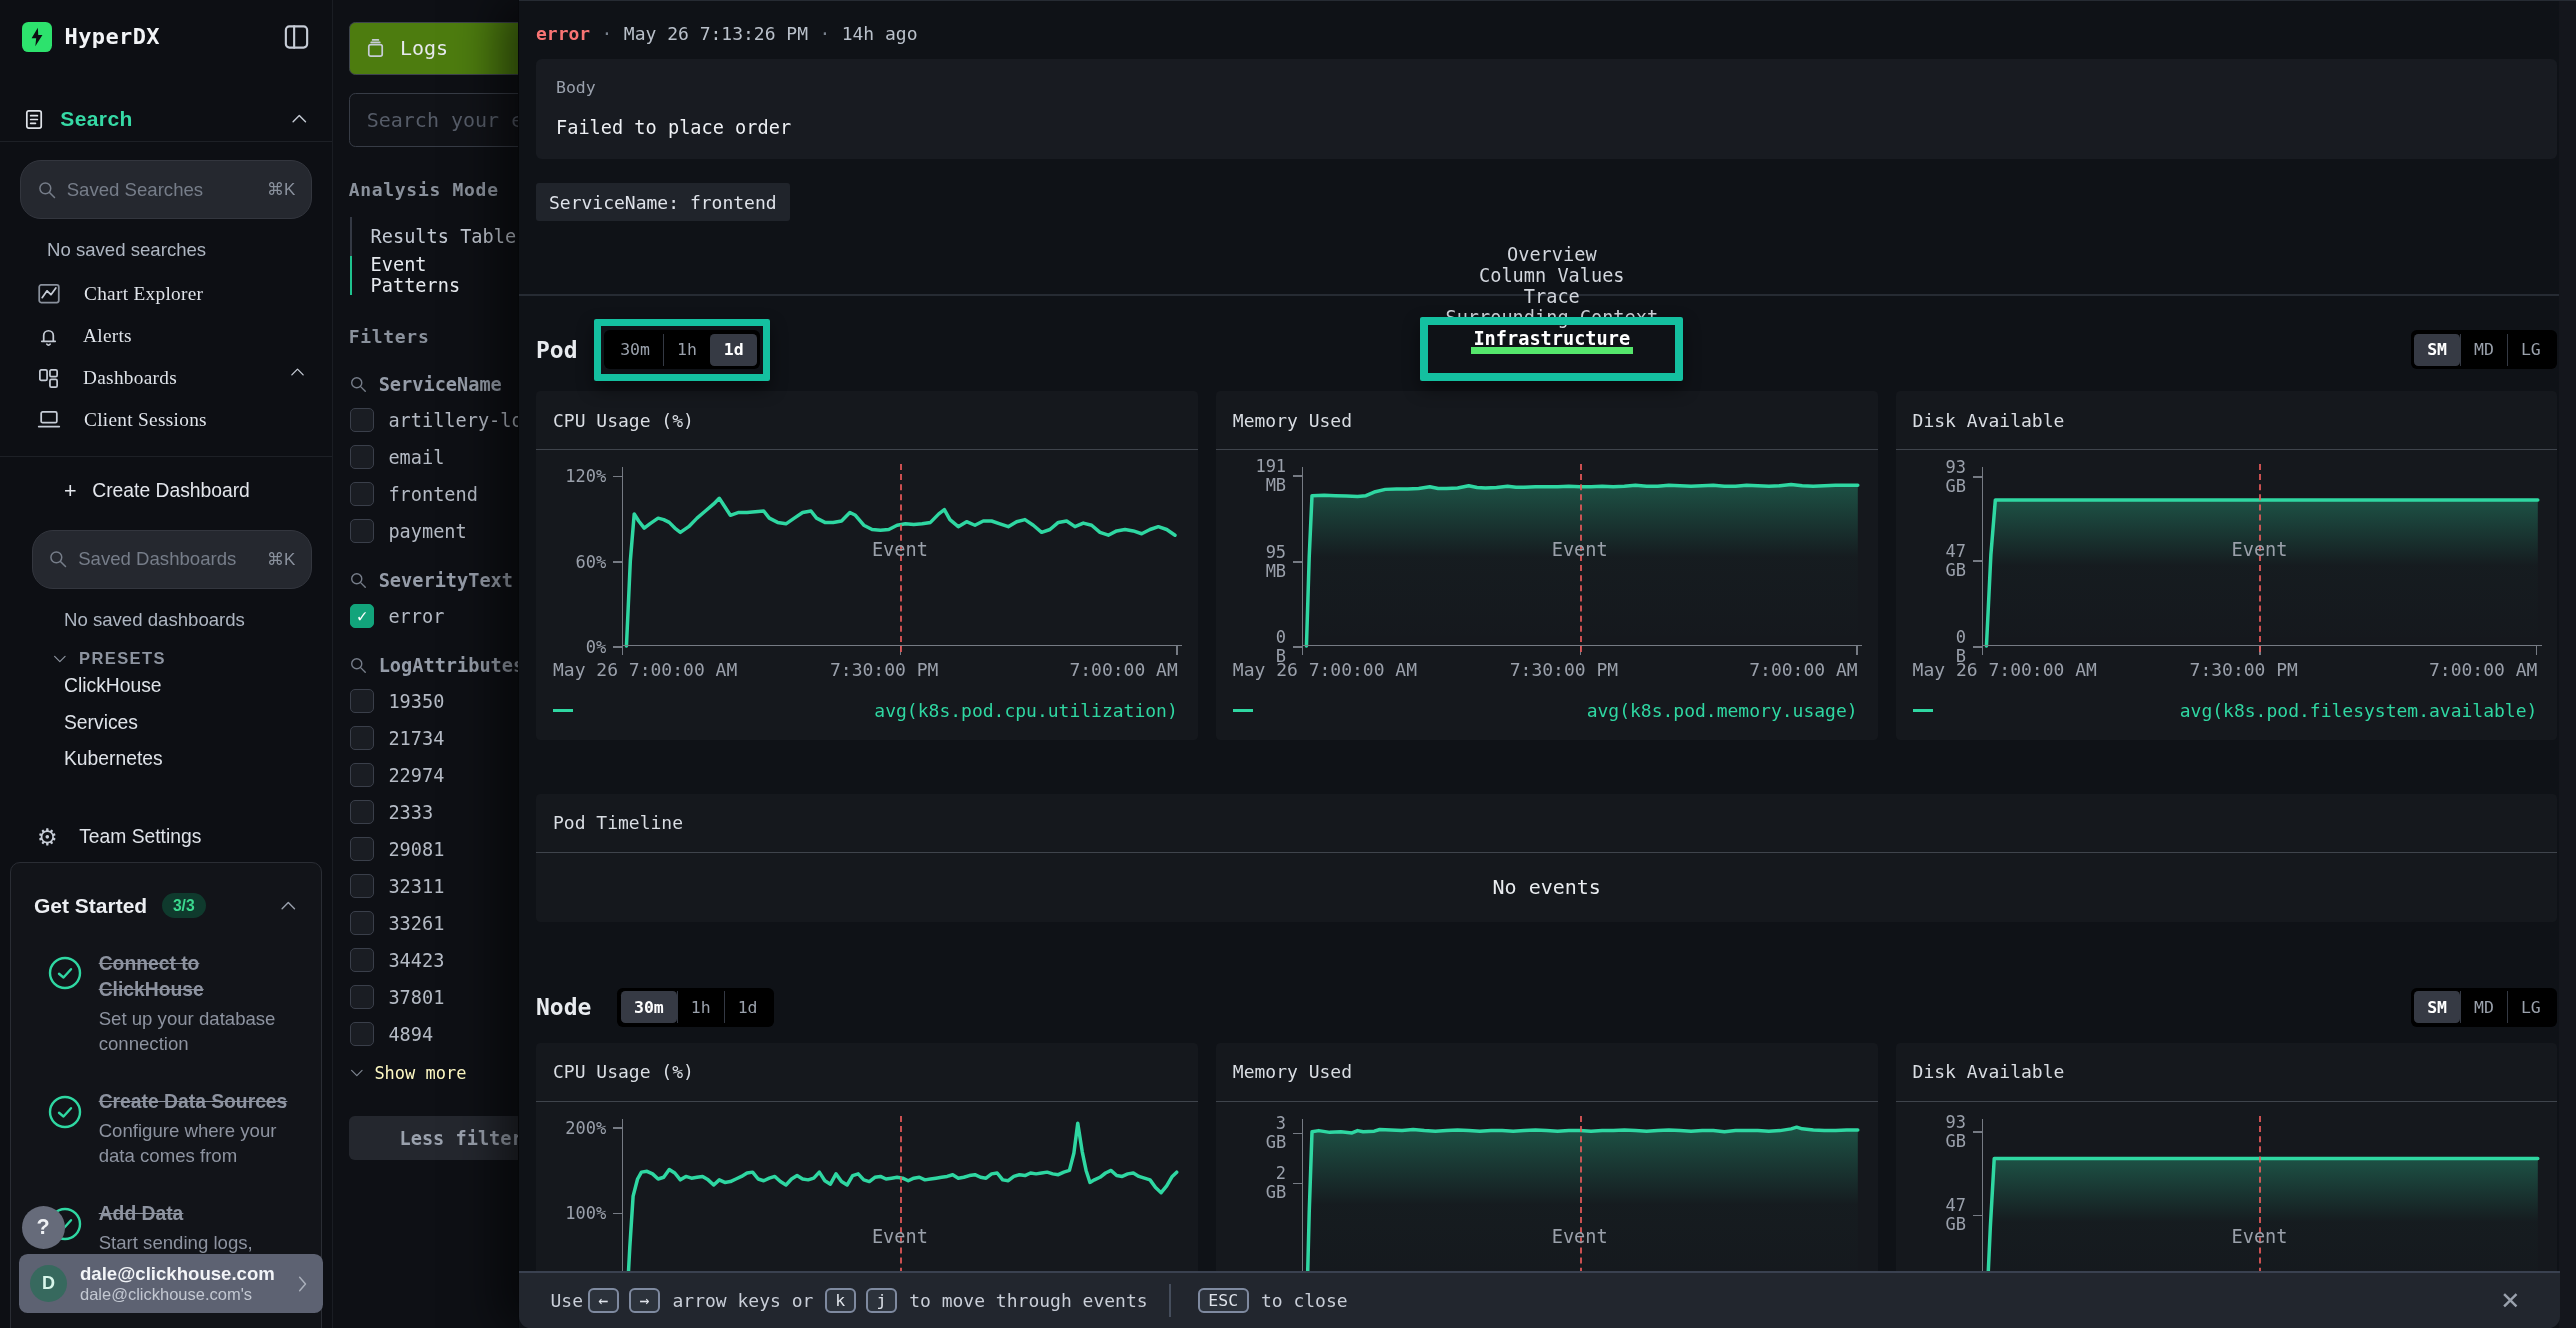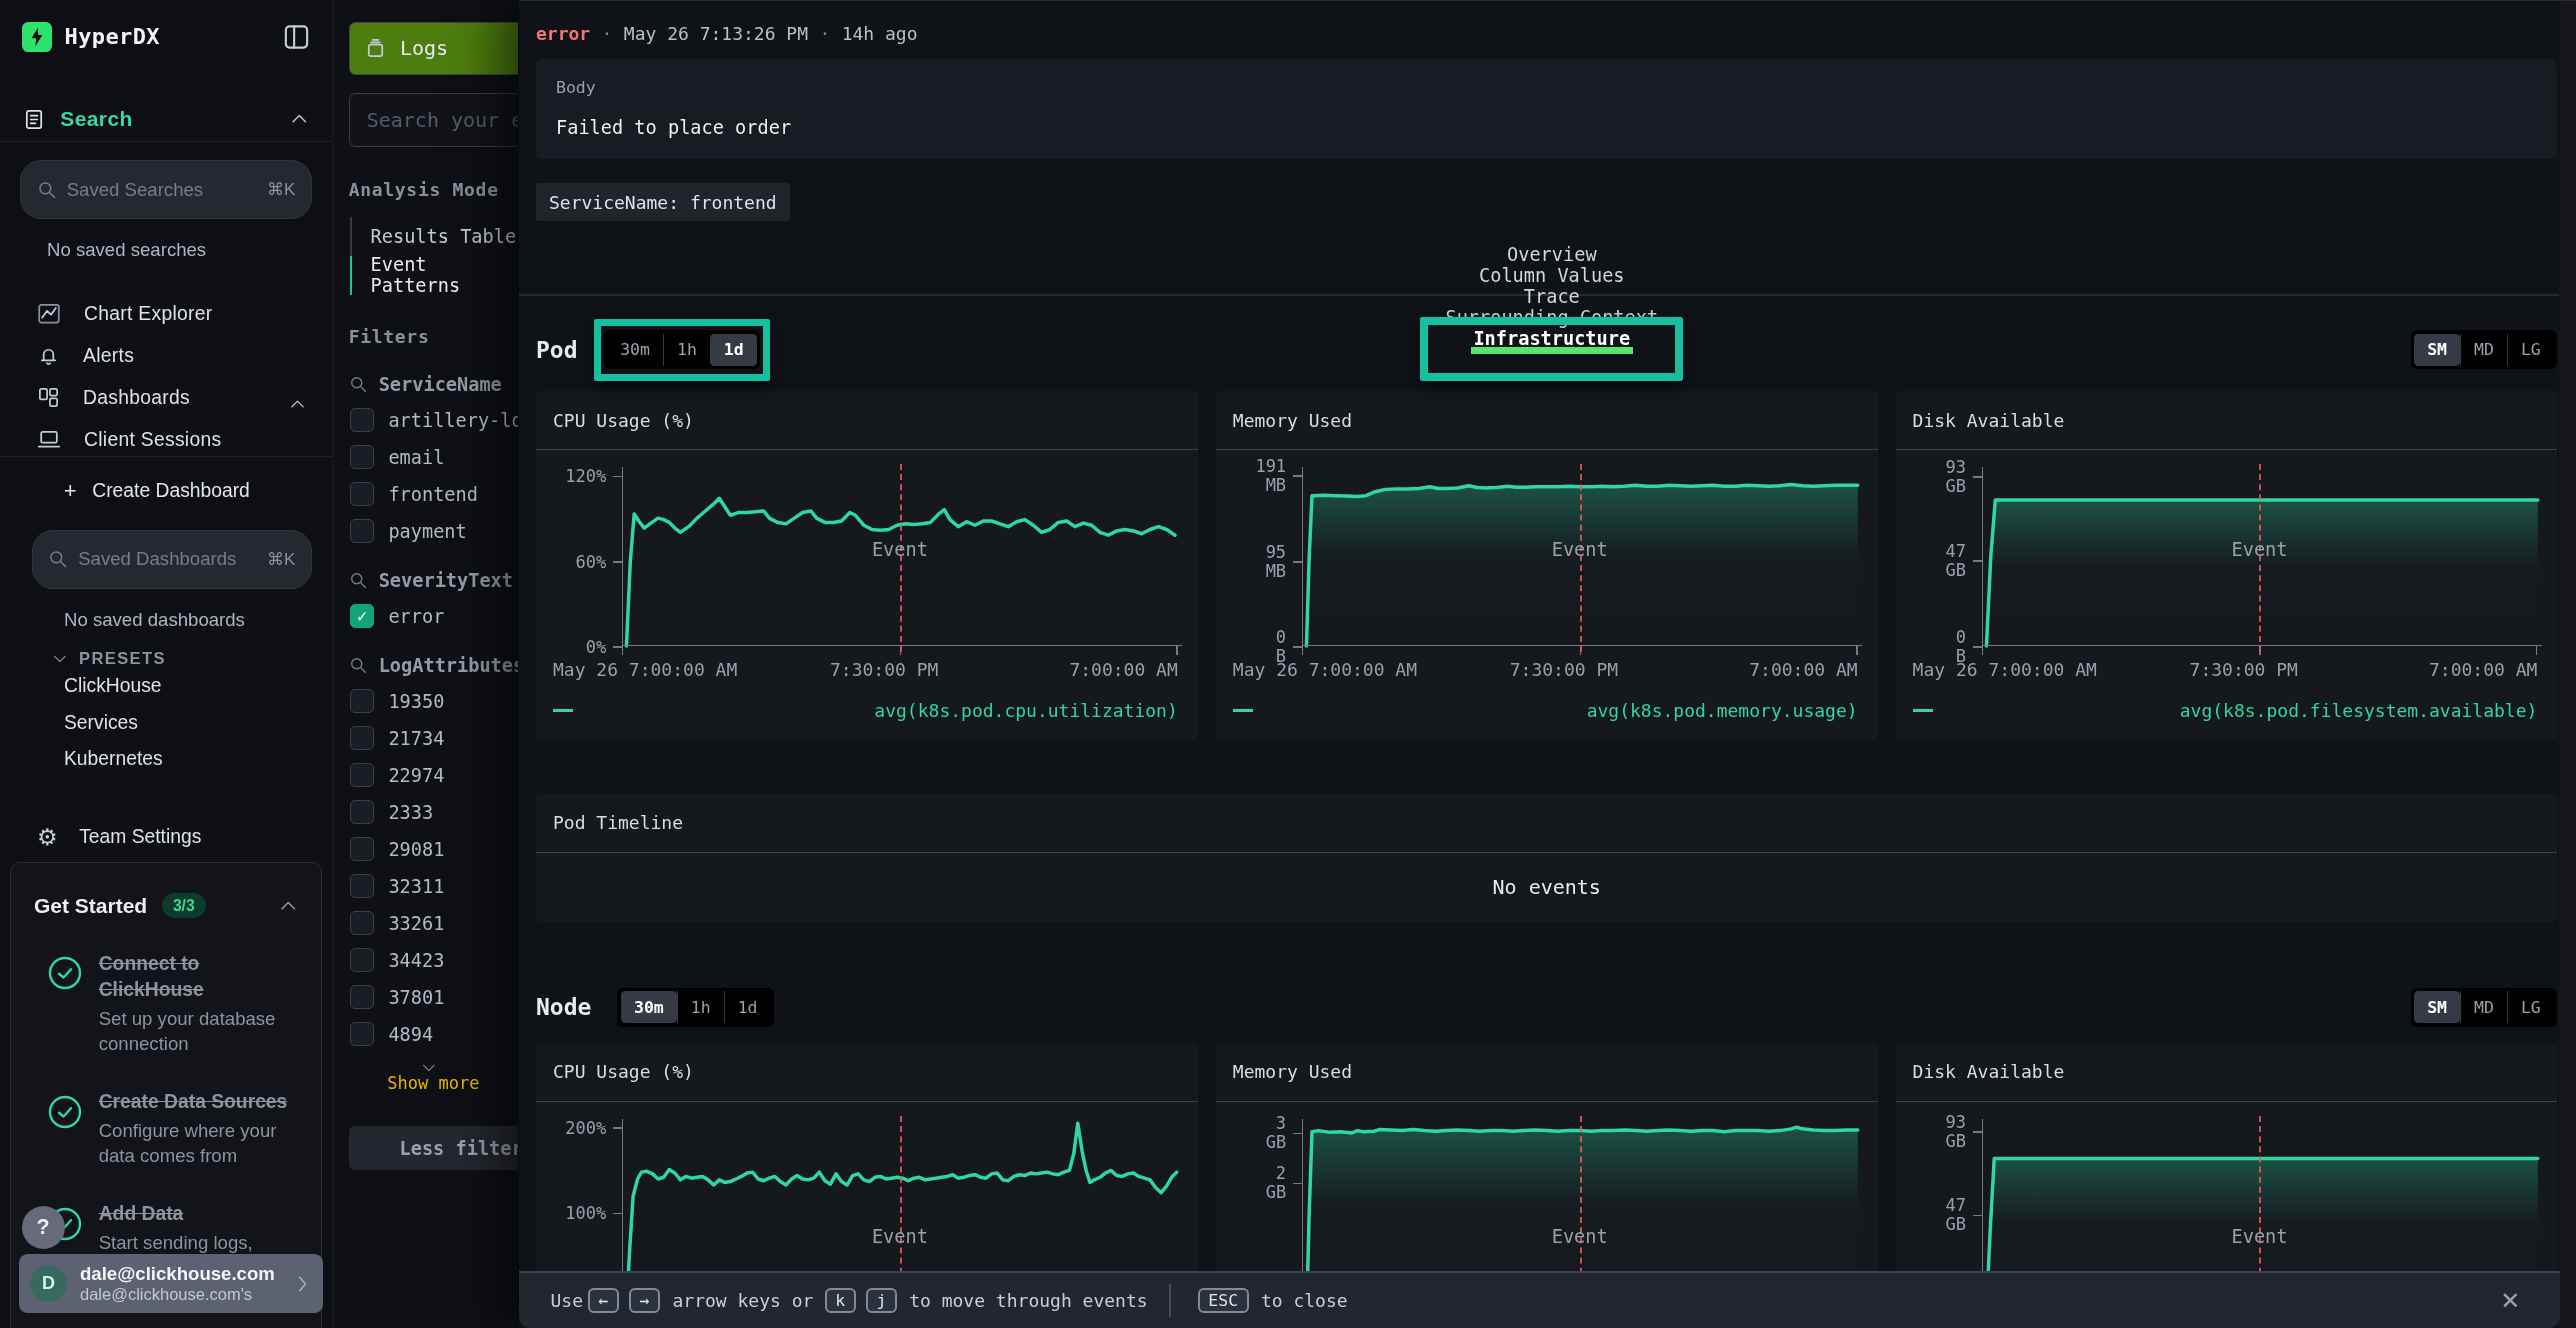--- a/index.html
+++ b/index.html
@@ -15,21 +15,21 @@
   .collapse-btn { margin-left:auto; color:#aab0bb; }
   .section-head { display:flex; align-items:center; padding:0 23px; height:44px; margin-top:46px; border-bottom:1.4px solid #1d2026; }
   .section-head .label { margin-left:14.3px; font-size:21px; font-weight:bold; color:#36d9a5; letter-spacing:0.4px; }
   .section-head .chev { margin-left:auto; color:#9aa1ad; }
   .pill-input { position:relative; display:flex; align-items:center; margin:18.6px 20px 0 20px; height:59px; border-radius:21px; background:#25282f; border:0.7px solid #33363e; padding:0 15.7px; }
   .pill-input input { flex:1; background:transparent; border:none; outline:none; color:#c8cdd6; font-size:18.6px; font-family:inherit; margin-left:10px; min-width:0; }
   .pill-input input::placeholder { color:#767d89; }
   .pill-kbd { color:#8a919d; font-size:17px; }
   .empty-note { margin:20px 0 0 47px; color:#aeb6c2; font-size:18.6px; }
   .nav { margin-top:21.5px; }
-  .nav-item { display:flex; align-items:flex-end; height:42px; padding:0 26px 0 37px; color:#dfe3e9; font-size:19.3px; letter-spacing:0.3px; cursor:pointer; }
+  .nav-item { display:flex; align-items:flex-start; height:42px; padding:0 26px 0 37px; color:#dfe3e9; font-size:19.3px; letter-spacing:0.3px; cursor:pointer;font-family:Liberation Serif, serif; }
   .nav-item .nav-label { margin-left:23px; }
   .nav-item .chev { margin-left:auto; color:#9aa1ad; }
   .nav-divider { border-bottom:1.4px solid #1d2026; margin-top:5.7px; }
   .dash-sub { padding:14.3px 0 0 0; }
   .create-dash { display:flex; align-items:center; padding:7.2px 0 7.2px 64px; color:#e3e6ec; font-size:19.3px; }
   .create-dash .plus { font-size:21.5px; margin-right:15.7px; color:#e3e6ec; }
   .presets-row { display:flex; align-items:center; margin:18.6px 0 0 52px; color:#8d94a0; font-size:16.5px; font-weight:bold; letter-spacing:1.4px; }
   .presets-row .chev { margin-right:11.4px; }
   .preset-item { padding:7.2px 0 7.2px 64px; color:#dfe3e9; font-size:19.3px; }
   .team-row { display:flex; align-items:center; margin-top:39px; padding:0 37px; height:42px; color:#dfe3e9; font-size:19.3px; }
@@ -65,21 +65,21 @@
   .mode-item { display:flex; align-items:center; height:39px; border-left:2.9px solid #343944; padding-left:18.6px; color:#c3c9d3; font-size:18.6px; cursor:pointer; }
   .mode-item.active { border-left-color:#1fc38e; color:#e6e9ee; }
   .fgroup { margin:27px 0 0 15.7px; }
   .fgroup-head { display:flex; align-items:center; color:#959ca8; font-size:18.6px; font-weight:bold; }
   .fgroup-head .mag { margin-right:11.4px; color:#767d89; }
   .fopt { display:flex; align-items:center; margin-top:13px; padding-left:1.4px; cursor:pointer; }
   .cbox { width:24px; height:24px; border-radius:5px; border:1.4px solid #3a3f4a; background:#1a1d23; flex:0 0 24px; display:flex; align-items:center; justify-content:center; }
   .cbox.checked { background:#12a47b; border-color:#12a47b; color:#fff; font-size:17px; font-weight:bold; }
   .cbox.checked::after { content:"✓"; }
   .fopt .olabel { margin-left:14.3px; color:#b4bac4; font-size:18.6px; white-space:nowrap; }
-  .show-more { display:flex; align-items:center; margin:17px 0 0 15.7px; color:#eab308; font-size:17px; cursor:pointer;flex-direction:column; }
+  .show-more { display:flex; align-items:center; margin:17px 0 0 15.7px; color:#fef9c3; font-size:17px; cursor:pointer; }
   .show-more .chev { margin-right:10px; }
   .less-btn { display:block; margin:33px 0 0 15.7px; width:236px; height:44px; background:#24272e; border:none; border-radius:5.7px; color:#9aa1ad; font-size:18.6px; font-weight:bold; font-family:inherit; text-align:center; cursor:pointer; }
 
   
   .overlay { position:absolute; left:519px; top:0; width:2057px; height:1328px; background:#0f1217; box-shadow:-20px 0 43px rgba(0,0,0,0.55); border-top:1.4px solid #262b33; }
   .overlay::after { content:""; position:absolute; top:0; right:0; width:17px; height:100%; background:#14161c; z-index:1; }
   .ov-header { display:flex; align-items:center; padding:21.5px 18.6px 0 17px; font-size:18px; }
   .sev { color:#f87474; font-weight:bold; }
   .ov-sep { color:#78808c; margin:0 11.4px; }
   .ov-time, .ov-age { color:#b9c0ca; }

